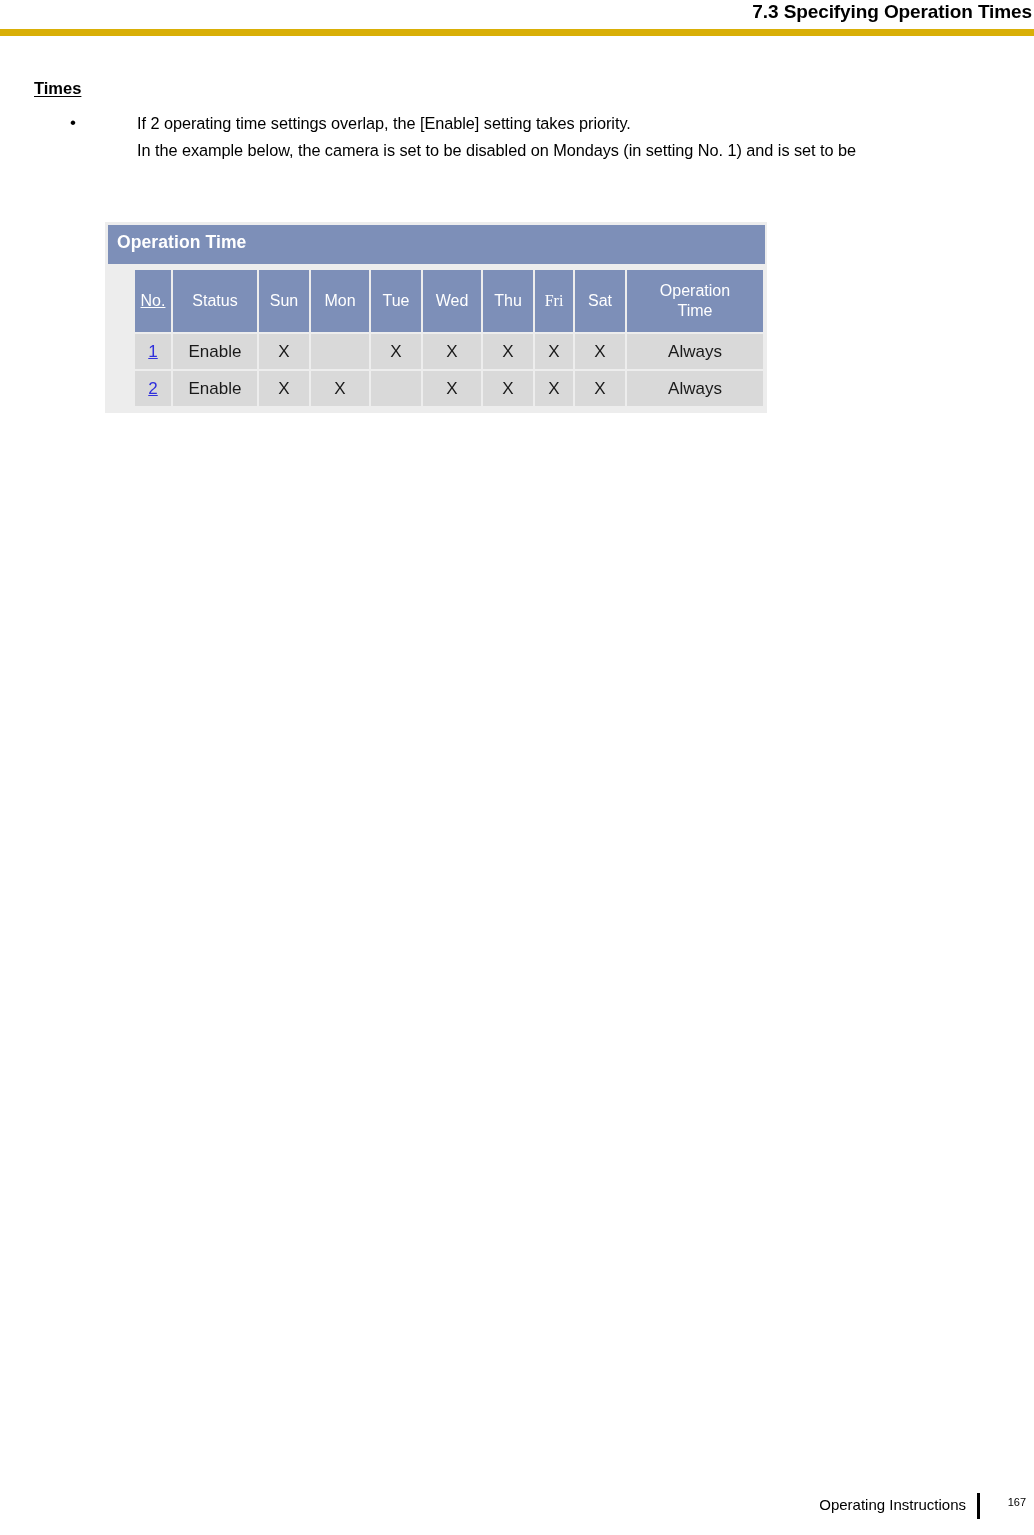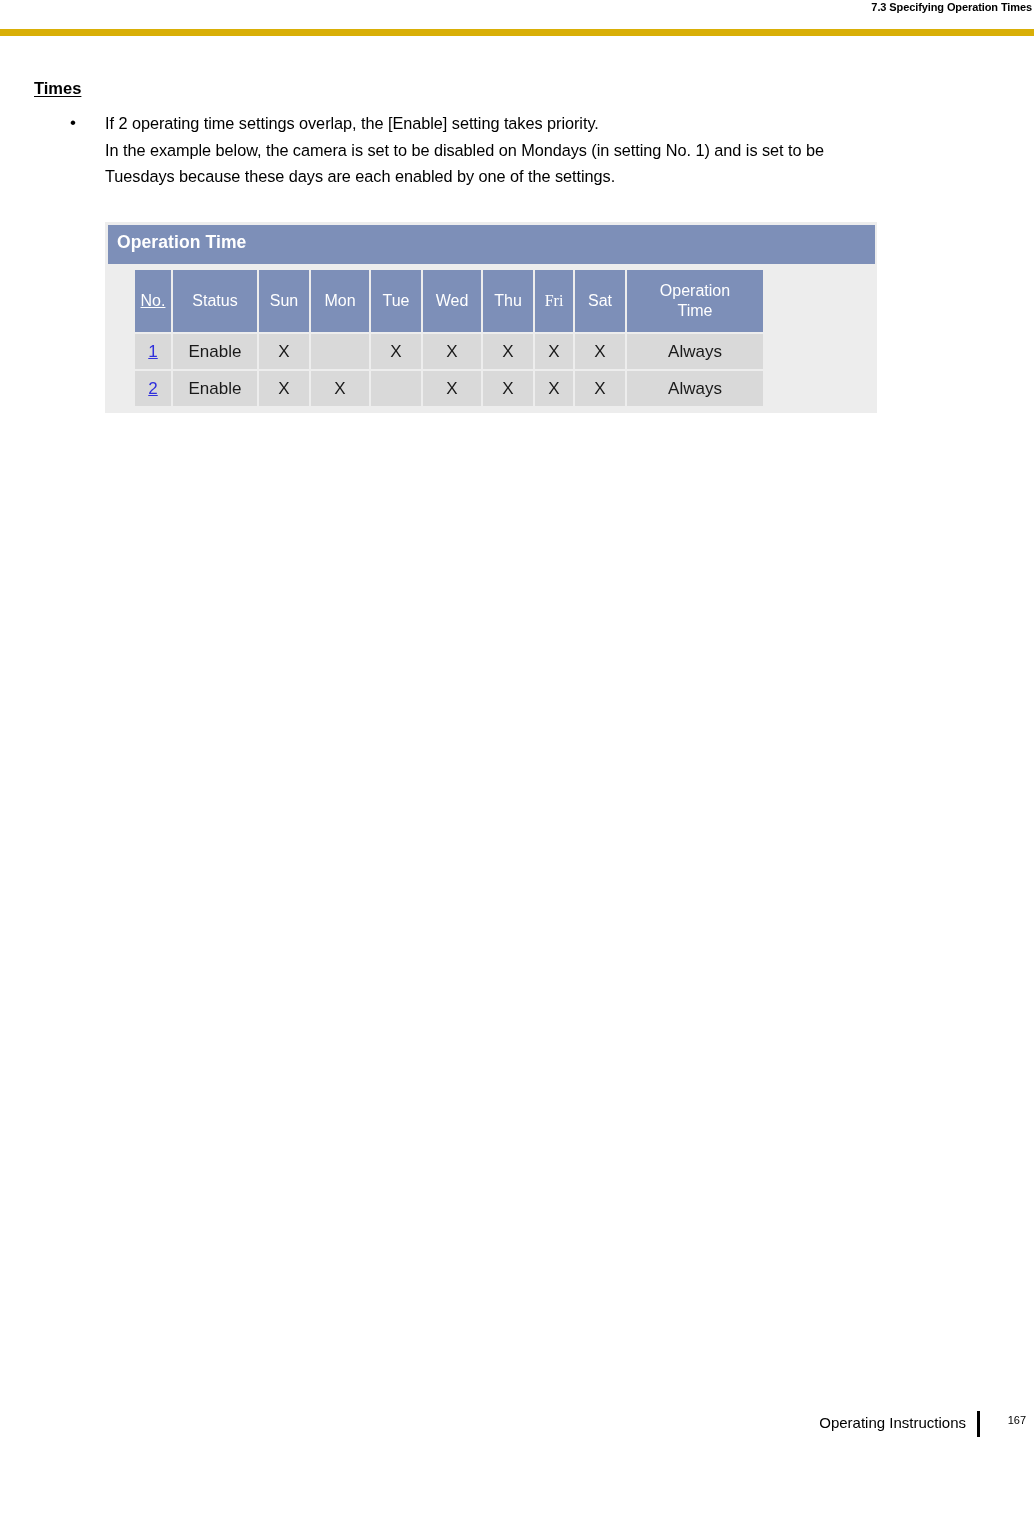--- a/index.html
+++ b/index.html
@@ -21,21 +21,21 @@
     position: absolute;
     top: 0;
     left: 0;
     width: 1034px;
     height: 40px;
   }
   .header-title {
     position: absolute;
     right: 2px;
     top: 1px;
-    font-size: 11px;
+    font-size: 19px;
     font-weight: bold;
     letter-spacing: -0.1px;
     white-space: nowrap;
   }
   .header-rule {
     position: absolute;
     left: 0;
     top: 29px;
     width: 1034px;
     height: 7px;
@@ -71,28 +71,29 @@
     line-height: 26.5px;
   }
   .note-text {
     font-size: 16.3px;
     line-height: 26.5px;
     letter-spacing: -0.05px;
   }
   .note-text .ln {
     display: block;
     white-space: nowrap;
+    margin-left: 32px;
   }
 
   
   .op-table-wrap {
     position: absolute;
     left: 105px;
     top: 222px;
-    width: 772px;
+    width: 662px;
     background: #ededed;
     padding: 3px 2px 5px 3px;
     box-sizing: border-box;
   }
   .op-title-bar {
     background: #7d8fb8;
     color: #ffffff;
     font-size: 17.5px;
     font-weight: bold;
     padding: 7px 0 8px 9px;
@@ -144,21 +145,21 @@
   }
   .cell-x {
     font-size: 17px;
   }
   .cell-empty { font-size: 17px; }
 
   
   .page-footer {
     position: absolute;
     left: 0;
-    top: 1414px;
+    top: 1496px;
     width: 1034px;
     height: 30px;
     text-align: right;
   }
   .footer-label {
     position: absolute;
     right: 68px;
     top: 0;
     font-size: 15px;
     white-space: nowrap;
@@ -188,21 +189,20 @@
 </div>
 
 <div class="note-heading">Times</div>
 
 <div class="note-list">
   <div class="note-item">
     <span class="note-bullet">•</span>
     <div class="note-text">
       <span class="ln">If 2 operating time settings overlap, the [Enable] setting takes priority.</span>
       <span class="ln">In the example below, the camera is set to be disabled on Mondays (in setting No. 1) and is set to be</span>
-      <span class="ln">Tuesdays because these days are each enabled by one of the settings.</span>
     </div>
   </div>
 </div>
 
 <div class="op-table-wrap">
 
   <div class="op-title-bar">Operation Time</div>
 
   <table class="op-grid">
     <thead>

